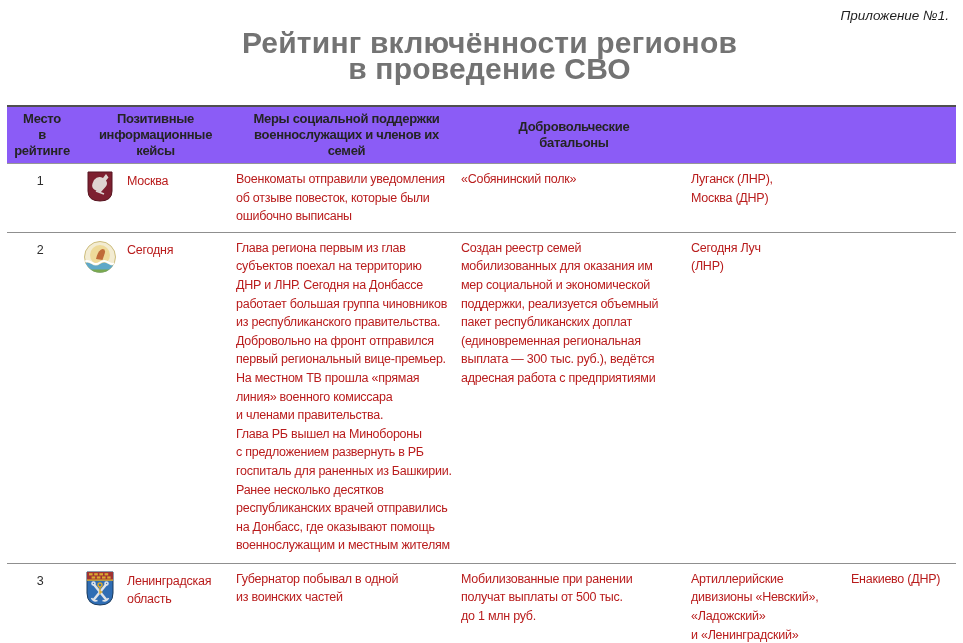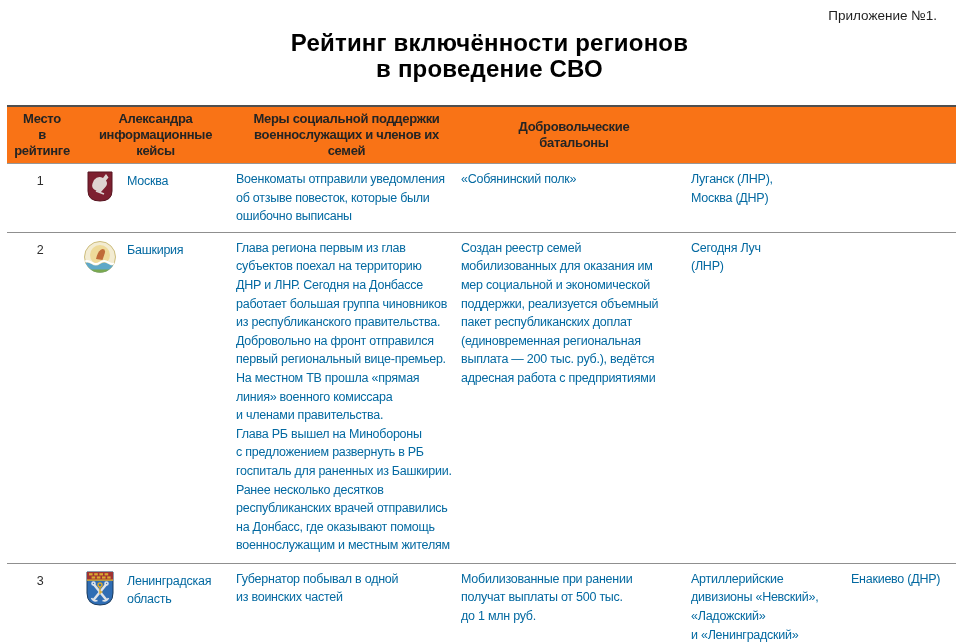--- a/index.html
+++ b/index.html
@@ -3,56 +3,56 @@
 <meta charset="utf-8">
 <style>
   html, body { margin:0; padding:0; }
   body {
     width:963px; height:643px; background:#ffffff; overflow:hidden;
     font-family:"Liberation Sans", sans-serif; color:#3a3a3a;
   }
   .page { position:relative; width:963px; height:643px; }
 
   .annotation {
-    text-align:right; font-size:13.5px; line-height:16px;
-    padding:8px 26px 0 0; color:#1f1f1f;
+    text-align:right; font-style:italic; font-size:13.5px; line-height:16px;
+    padding:8px 14px 0 0; color:#1f1f1f;
   }
   .title {
     margin:6px 0 0 16px; text-align:center; font-weight:bold;
-    font-size:24px; line-height:26px; color:#000000;
+    font-size:30px; line-height:26px; color:#737373;
     white-space:pre-line; letter-spacing:0.2px;
   }
 
   .table {
     margin:23px 7px 0 7px;
     border-top:2px solid #4f4f4f;
     font-size:12.5px;
   }
   .thead, .trow {
     display:grid;
     grid-template-columns:70px 157px 225px 230px 160px 1fr;
   }
   .thead {
-    background:#f97316;
+    background:#8b5cf6;
     border-bottom:1px solid #979797;
     min-height:45px;
   }
   .th {
     display:flex; align-items:center; justify-content:center;
     text-align:center; font-weight:bold; font-size:13px; line-height:16px;
     white-space:pre-line; letter-spacing:-0.3px; color:#242424; padding:4px 2px;
   }
   .trow { border-bottom:1px solid #8f8f8f; }
   .trow.row-3 { border-bottom:1px solid #b5b5b5; }
   .row-1 { min-height:62px; }
   .row-2 { min-height:330px; }
   .row-3 { min-height:90px; }
   .td {
     padding:6px 6px 6px 2px; line-height:18.6px;
-    white-space:pre-line; letter-spacing:-0.25px; color:#0369a1;
+    white-space:pre-line; letter-spacing:-0.25px; color:#b91c1c;
   }
   .rank { text-align:center; padding-top:8px; color:#2e2e2e; }
   .region-cell { display:flex; gap:10px; padding-left:6px; align-items:flex-start; }
   .emblem { flex:0 0 auto; width:34px; display:flex; justify-content:center; margin-top:1px; }
   .region-name { padding-top:2px; white-space:pre-line; }
 </style>
 </head>
 <body>
 
 <div class="page">
@@ -60,21 +60,21 @@
   <div class="annotation">Приложение №1.</div>
 
   <h1 class="title">Рейтинг включённости регионов
 в проведение СВО</h1>
 
   <div class="table">
 
     <div class="thead">
       <div class="th">Место
 в рейтинге</div>
-      <div class="th">Александра
+      <div class="th">Позитивные
 информационные кейсы</div>
       <div class="th">Меры социальной поддержки
 военнослужащих и членов их семей</div>
       <div class="th">Добровольческие
 батальоны</div>
     </div>
 
     <div class="trow row-1">
       <div class="td rank">1</div>
       <div class="td region-cell">
@@ -108,21 +108,21 @@
             <circle cx="17" cy="17" r="15.5" fill="#f3ecd2" stroke="#cdbd7d" stroke-width="1"></circle>
             <circle cx="17" cy="15" r="10" fill="#eeda9a"></circle>
             <path d="M13 19 q2 -9 6.5 -10 q3.5 0 2.2 4.5 l-2.2 6.5 Z" fill="#c06a38"></path>
             <g clip-path="url(#bk-clip)">
               <path d="M0 24 q4 -3 8.5 0 t8.5 0 t8.5 0 t8.5 0 v12 h-34 Z" fill="#5fa8c8"></path>
               <path d="M0 22.5 q4 -3 8.5 0 t8.5 0 t8.5 0 t8.5 0" stroke="#ffffff" fill="none" stroke-width="2"></path>
               <rect x="0" y="29.5" width="34" height="5" fill="#7aa84f"></rect>
             </g>
           </svg>
         </span>
-        <span class="region-name">Башкирия</span>
+        <span class="region-name">Сегодня</span>
       </div>
       <div class="td">Глава региона первым из глав
 субъектов поехал на территорию
 ДНР и ЛНР. Сегодня на Донбассе
 работает большая группа чиновников
 из республиканского правительства.
 Добровольно на фронт отправился
 первый региональный вице-премьер.
 На местном ТВ прошла «прямая
 линия» военного комиссара
@@ -133,21 +133,21 @@
 Ранее несколько десятков
 республиканских врачей отправились
 на Донбасс, где оказывают помощь
 военнослужащим и местным жителям</div>
       <div class="td">Создан реестр семей
 мобилизованных для оказания им
 мер социальной и экономической
 поддержки, реализуется объемный
 пакет республиканских доплат
 (единовременная региональная
-выплата — 200 тыс. руб.), ведётся
+выплата — 300 тыс. руб.), ведётся
 адресная работа с предприятиями</div>
       <div class="td">Сегодня Луч
 (ЛНР)</div>
     </div>
 
     <div class="trow row-3">
       <div class="td rank">3</div>
       <div class="td region-cell">
         <span class="emblem">
           <svg width="28" height="35" viewBox="0 0 28 35" aria-hidden="true">

